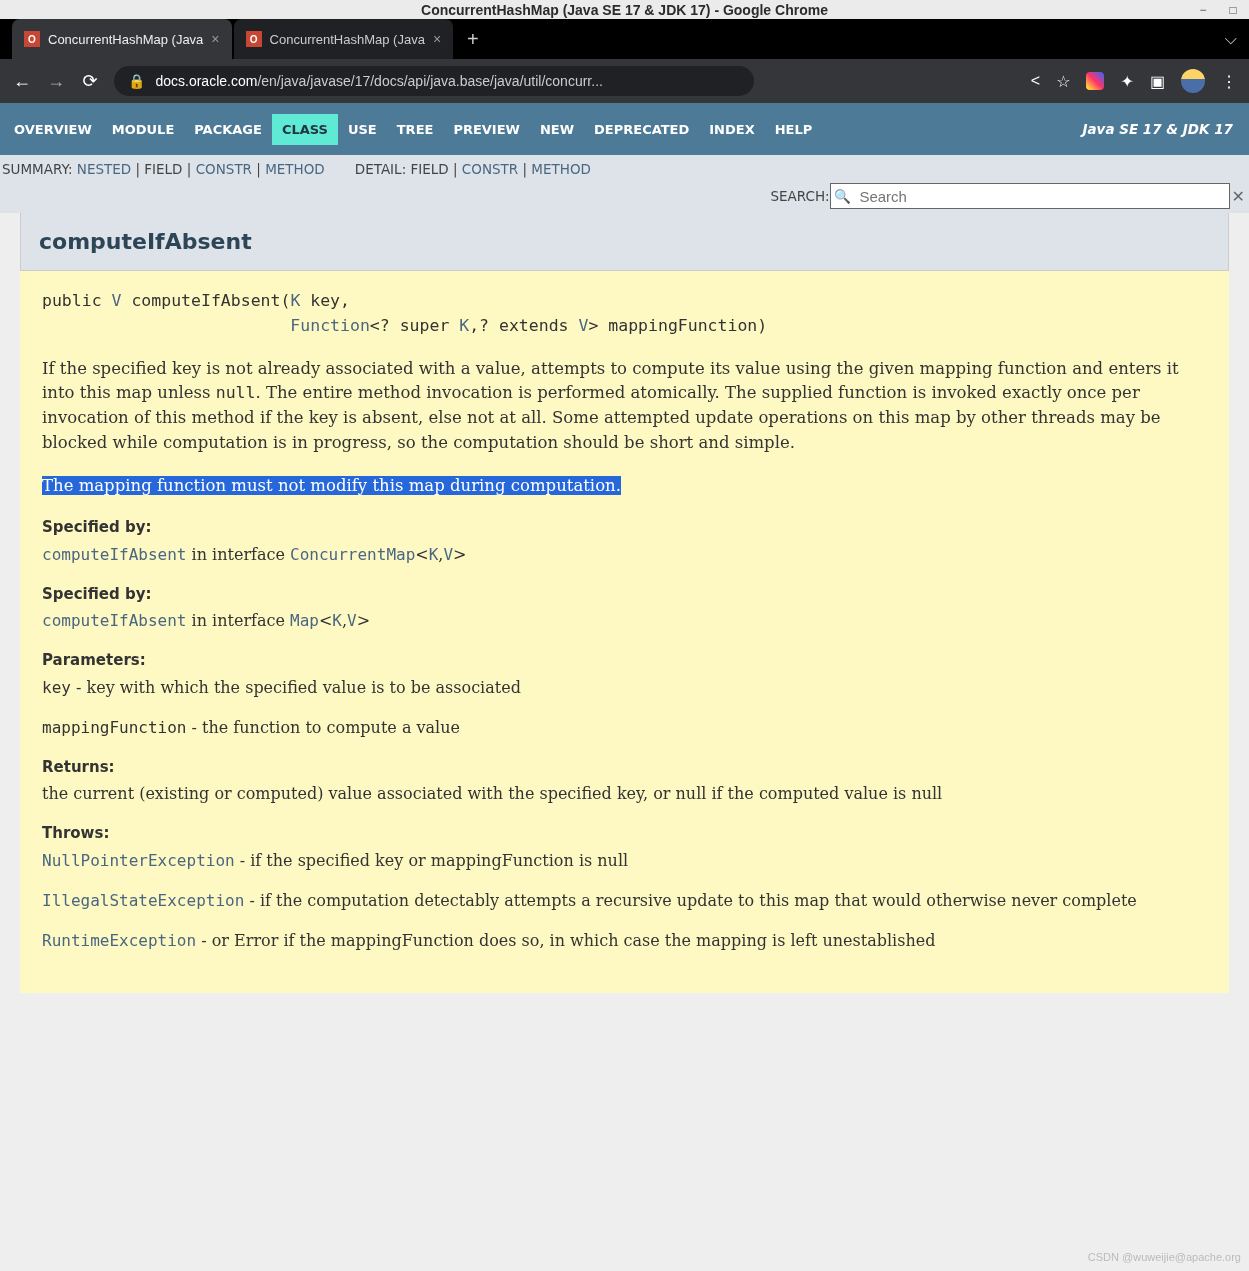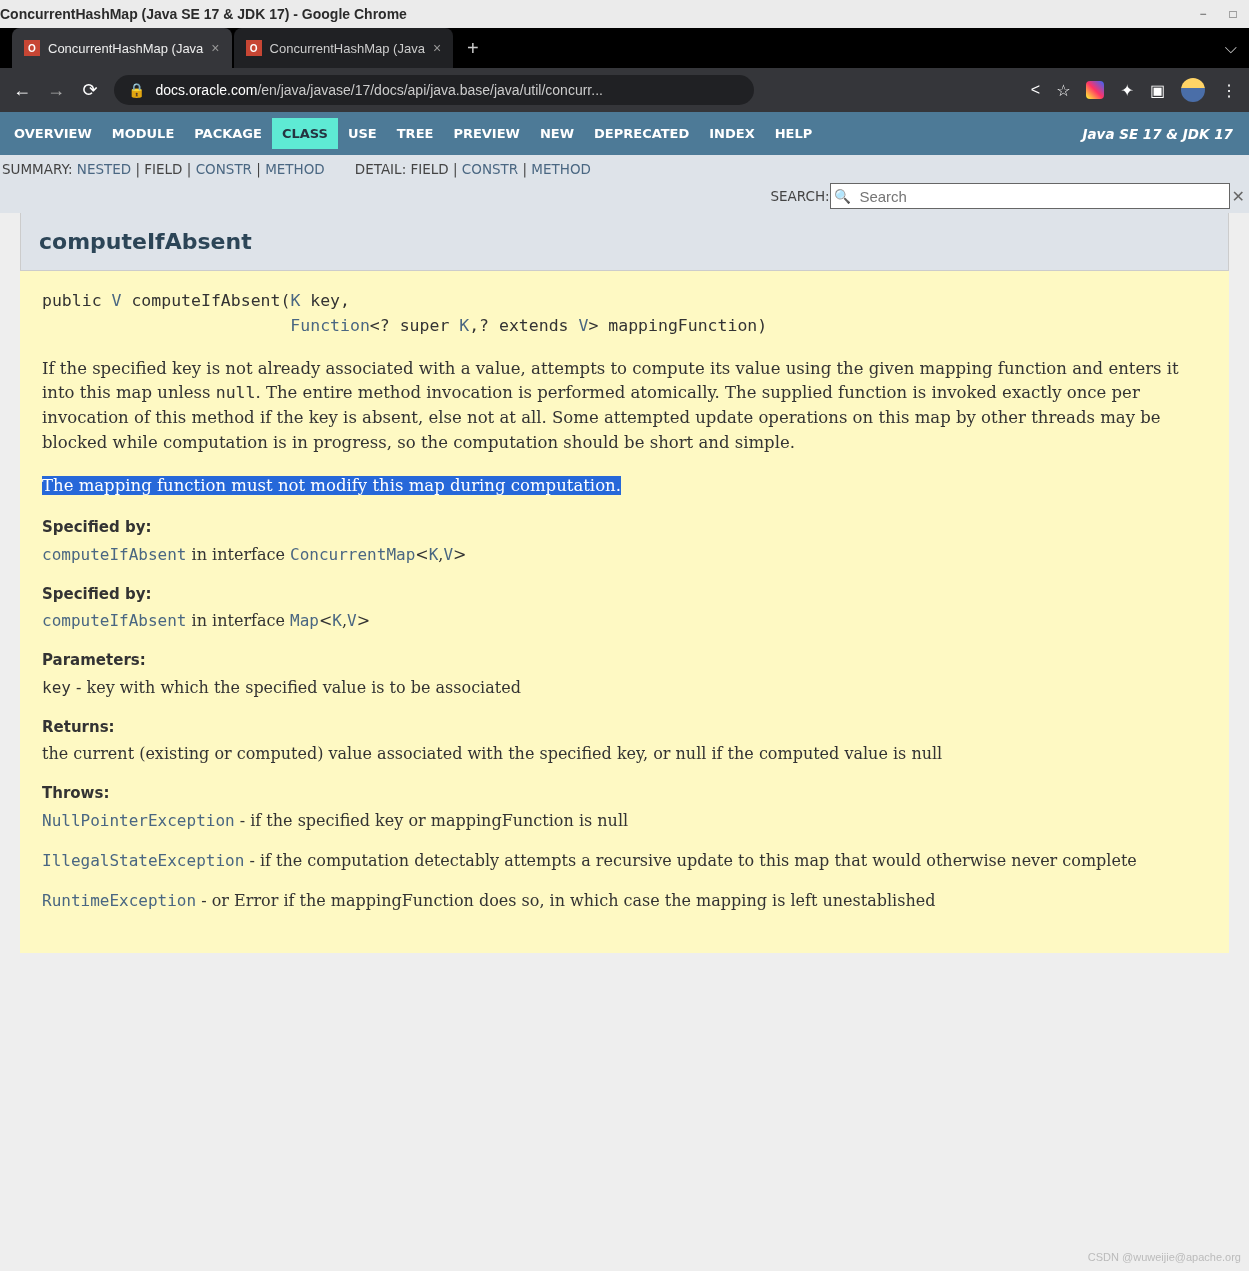--- a/index.html
+++ b/index.html
@@ -1,17 +1,17 @@
 <!DOCTYPE html>
 <html><head>
 <meta charset="utf-8">
 <style>
 * { box-sizing: border-box; }
 body { margin:0; font-family: Arial, sans-serif; background:#eee; width:1249px; }
-.titlebar { height:28px; background:#ebebeb; display:flex; align-items:center; justify-content:flex-start; position:relative; }
+.titlebar { height:19px; background:#ebebeb; display:flex; align-items:center; justify-content:center; position:relative; }
 .titlebar-text { font-size:14px; font-weight:bold; color:#2b2b2b; }
 .titlebar-btns { position:absolute; right:8px; display:flex; gap:14px; }
 .tbtn { width:16px; height:16px; display:flex; align-items:center; justify-content:center; font-size:12px; color:#555; }
 .tabstrip { background:#000; height:40px; display:flex; align-items:stretch; padding-left:12px; }
 .tab { display:flex; align-items:center; padding:0 12px; color:#ccc; font-size:13px; gap:8px; }
 .tab.active { background:#35363a; border-radius:8px 8px 0 0; color:#eee; }
 .tab.inactive { background:#202124; border-radius:8px 8px 0 0; margin-left:2px; }
 .favicon { width:16px; height:16px; background:#c74634; display:flex; align-items:center; justify-content:center; color:#fff; font-weight:bold; font-size:10px; }
 .close-tab { color:#999; font-size:14px; }
 .newtab { display:flex; align-items:center; padding:0 14px; color:#ccc; font-size:20px; }
@@ -20,21 +20,21 @@
 .toolbar { background:#35363a; height:44px; display:flex; align-items:center; padding:0 12px; gap:14px; }
 .navbtn { color:#aaa; font-size:18px; width:20px; text-align:center; }
 .navbtn.active { color:#fff; }
 .urlbar { flex:1; max-width:640px; background:#202124; border-radius:20px; height:30px; display:flex; align-items:center; padding:0 14px; gap:10px; color:#ccc; font-size:14px; }
 .urltext { white-space:nowrap; overflow:hidden; text-overflow:ellipsis; }
 .urltext .domain { color:#fff; }
 .tright { margin-left:auto; display:flex; align-items:center; gap:16px; }
 .ticon { color:#fff; font-size:16px; }
 .avatar { width:24px; height:24px; border-radius:50%; background:linear-gradient(#ffd466 40%, #4a6ea8 40%); }
 .content { background:#eee; padding:0; }
-.navbar { background:#4d7a97; height:43px; display:flex; align-items:center; padding:0 4px; gap:0; font-family:'DejaVu Sans',Arial,sans-serif;text-align:center; }
+.navbar { background:#4d7a97; height:52px; display:flex; align-items:center; padding:0 4px; gap:0; font-family:'DejaVu Sans',Arial,sans-serif;text-align:center; }
 .navitem { color:#fff; font-size:13px; font-weight:bold; padding:8px 10px; }
 .navitem.sel { background:#5eead4; color:#253441; }
 .navver { margin-left:auto; color:#fff; font-weight:bold; font-style:italic; font-size:13.5px; padding-right:12px; }
 .subnav { background:#dee3e9; padding:6px 2px 0 2px; font-family:'DejaVu Sans',Arial,sans-serif; font-size:13.5px; color:#444; }
 .subnav-row { display:flex; gap:30px; }
 .subnav a { color:#4a6782; text-decoration:none; }
 .searchrow { display:flex; justify-content:flex-end; align-items:center; padding:6px 0 4px 0; }
 .searchlbl { font-size:13.5px; color:#444; }
 .searchbox { width:400px; height:26px; border:1px solid #666; display:flex; align-items:center; padding:0 4px; gap:6px; background:#fff; }
 .searchbox input { border:none; outline:none; flex:1; font-size:15px; }
@@ -154,20 +154,21 @@
 
       <div class="dl">
         <div class="dt">Specified by:</div>
         <div class="dd"><span class="link">computeIfAbsent</span><span> in interface </span><span class="link">ConcurrentMap</span><span>&lt;</span><span class="link">K</span><span>,</span><span class="link">V</span><span>&gt;</span></div>
 
         <div class="dt">Specified by:</div>
         <div class="dd"><span class="link">computeIfAbsent</span><span> in interface </span><span class="link">Map</span><span>&lt;</span><span class="link">K</span><span>,</span><span class="link">V</span><span>&gt;</span></div>
 
         <div class="dt">Parameters:</div>
         <div class="dd"><span class="mono">key</span><span> - key with which the specified value is to be associated</span></div>
+        <div class="dd"><span class="mono">mappingFunction</span><span> - the function to compute a value</span></div>
 
         <div class="dt">Returns:</div>
         <div class="dd">the current (existing or computed) value associated with the specified key, or null if the computed value is null</div>
 
         <div class="dt">Throws:</div>
         <div class="dd"><span class="link">NullPointerException</span><span> - if the specified key or mappingFunction is null</span></div>
         <div class="dd"><span class="link">IllegalStateException</span><span> - if the computation detectably attempts a recursive update to this map that would otherwise never complete</span></div>
         <div class="dd"><span class="link">RuntimeException</span><span> - or Error if the mappingFunction does so, in which case the mapping is left unestablished</span></div>
       </div>
     </div>

